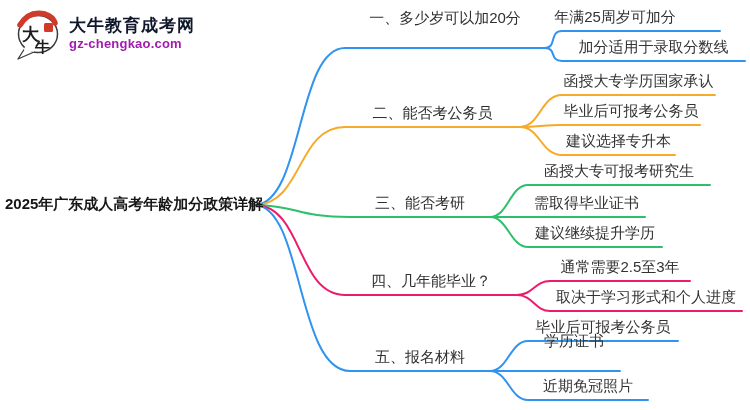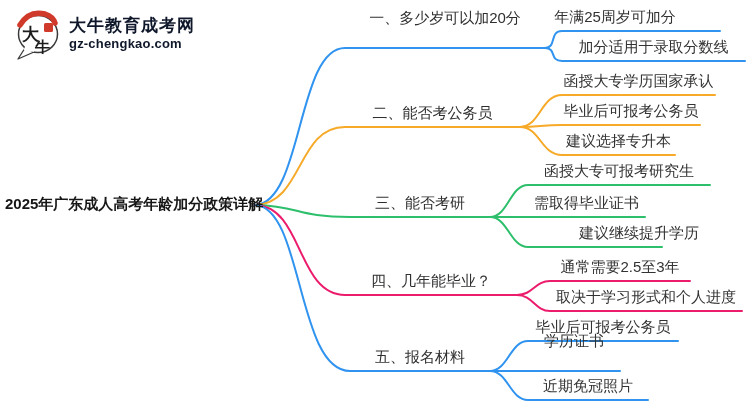--- a/index.html
+++ b/index.html
@@ -32,21 +32,21 @@
     position:absolute;left:14px;top:8px;
     display:flex;align-items:center;gap:7px;
   }
   .logo-icon{width:48px;height:52px;flex:0 0 auto;}
   .logo-text{display:flex;flex-direction:column;justify-content:center;}
   .logo-name{
     color:#0f172a;font-size:17px;font-weight:700;
     letter-spacing:1px;line-height:20px;
   }
   .logo-url{
-    color:#0f172a;font-size:13px;font-weight:700;
+    color:#a21caf;font-size:13px;font-weight:700;
     line-height:16px;letter-spacing:.2px;
   }
 </style>
 </head>
 <body>
 
 <div id="canvas">
 
   <div class="logo">
     <svg class="logo-icon" viewBox="0 0 48 52">
@@ -114,21 +114,21 @@
 
   <div class="node child-label" style="left:536px;top:5px;width:158px;">年满25周岁可加分</div>
   <div class="node child-label" style="left:562px;top:35px;width:183px;">加分适用于录取分数线</div>
 
   <div class="node child-label" style="left:562px;top:69px;width:153px;">函授大专学历国家承认</div>
   <div class="node child-label" style="left:562px;top:99px;width:138px;">毕业后可报考公务员</div>
   <div class="node child-label" style="left:562px;top:129px;width:113px;">建议选择专升本</div>
 
   <div class="node child-label" style="left:528px;top:191px;width:117px;">需取得毕业证书</div>
   <div class="node child-label" style="left:528px;top:159px;width:182px;">函授大专可报考研究生</div>
-  <div class="node child-label" style="left:528px;top:221px;width:134px;margin-left:44px;">建议继续提升学历</div>
+  <div class="node child-label" style="left:528px;top:221px;width:134px;">建议继续提升学历</div>
 
   <div class="node child-label" style="left:550px;top:255px;width:140px;">通常需要2.5至3年</div>
   <div class="node child-label" style="left:550px;top:285px;width:192px;">取决于学习形式和个人进度</div>
 
   <div class="node child-label" style="left:528px;top:315px;width:150px;">毕业后可报考公务员</div>
   <div class="node child-label" style="left:528px;top:329px;width:92px;">学历证书</div>
   <div class="node child-label" style="left:528px;top:374px;width:120px;">近期免冠照片</div>
 
 </div>
 

